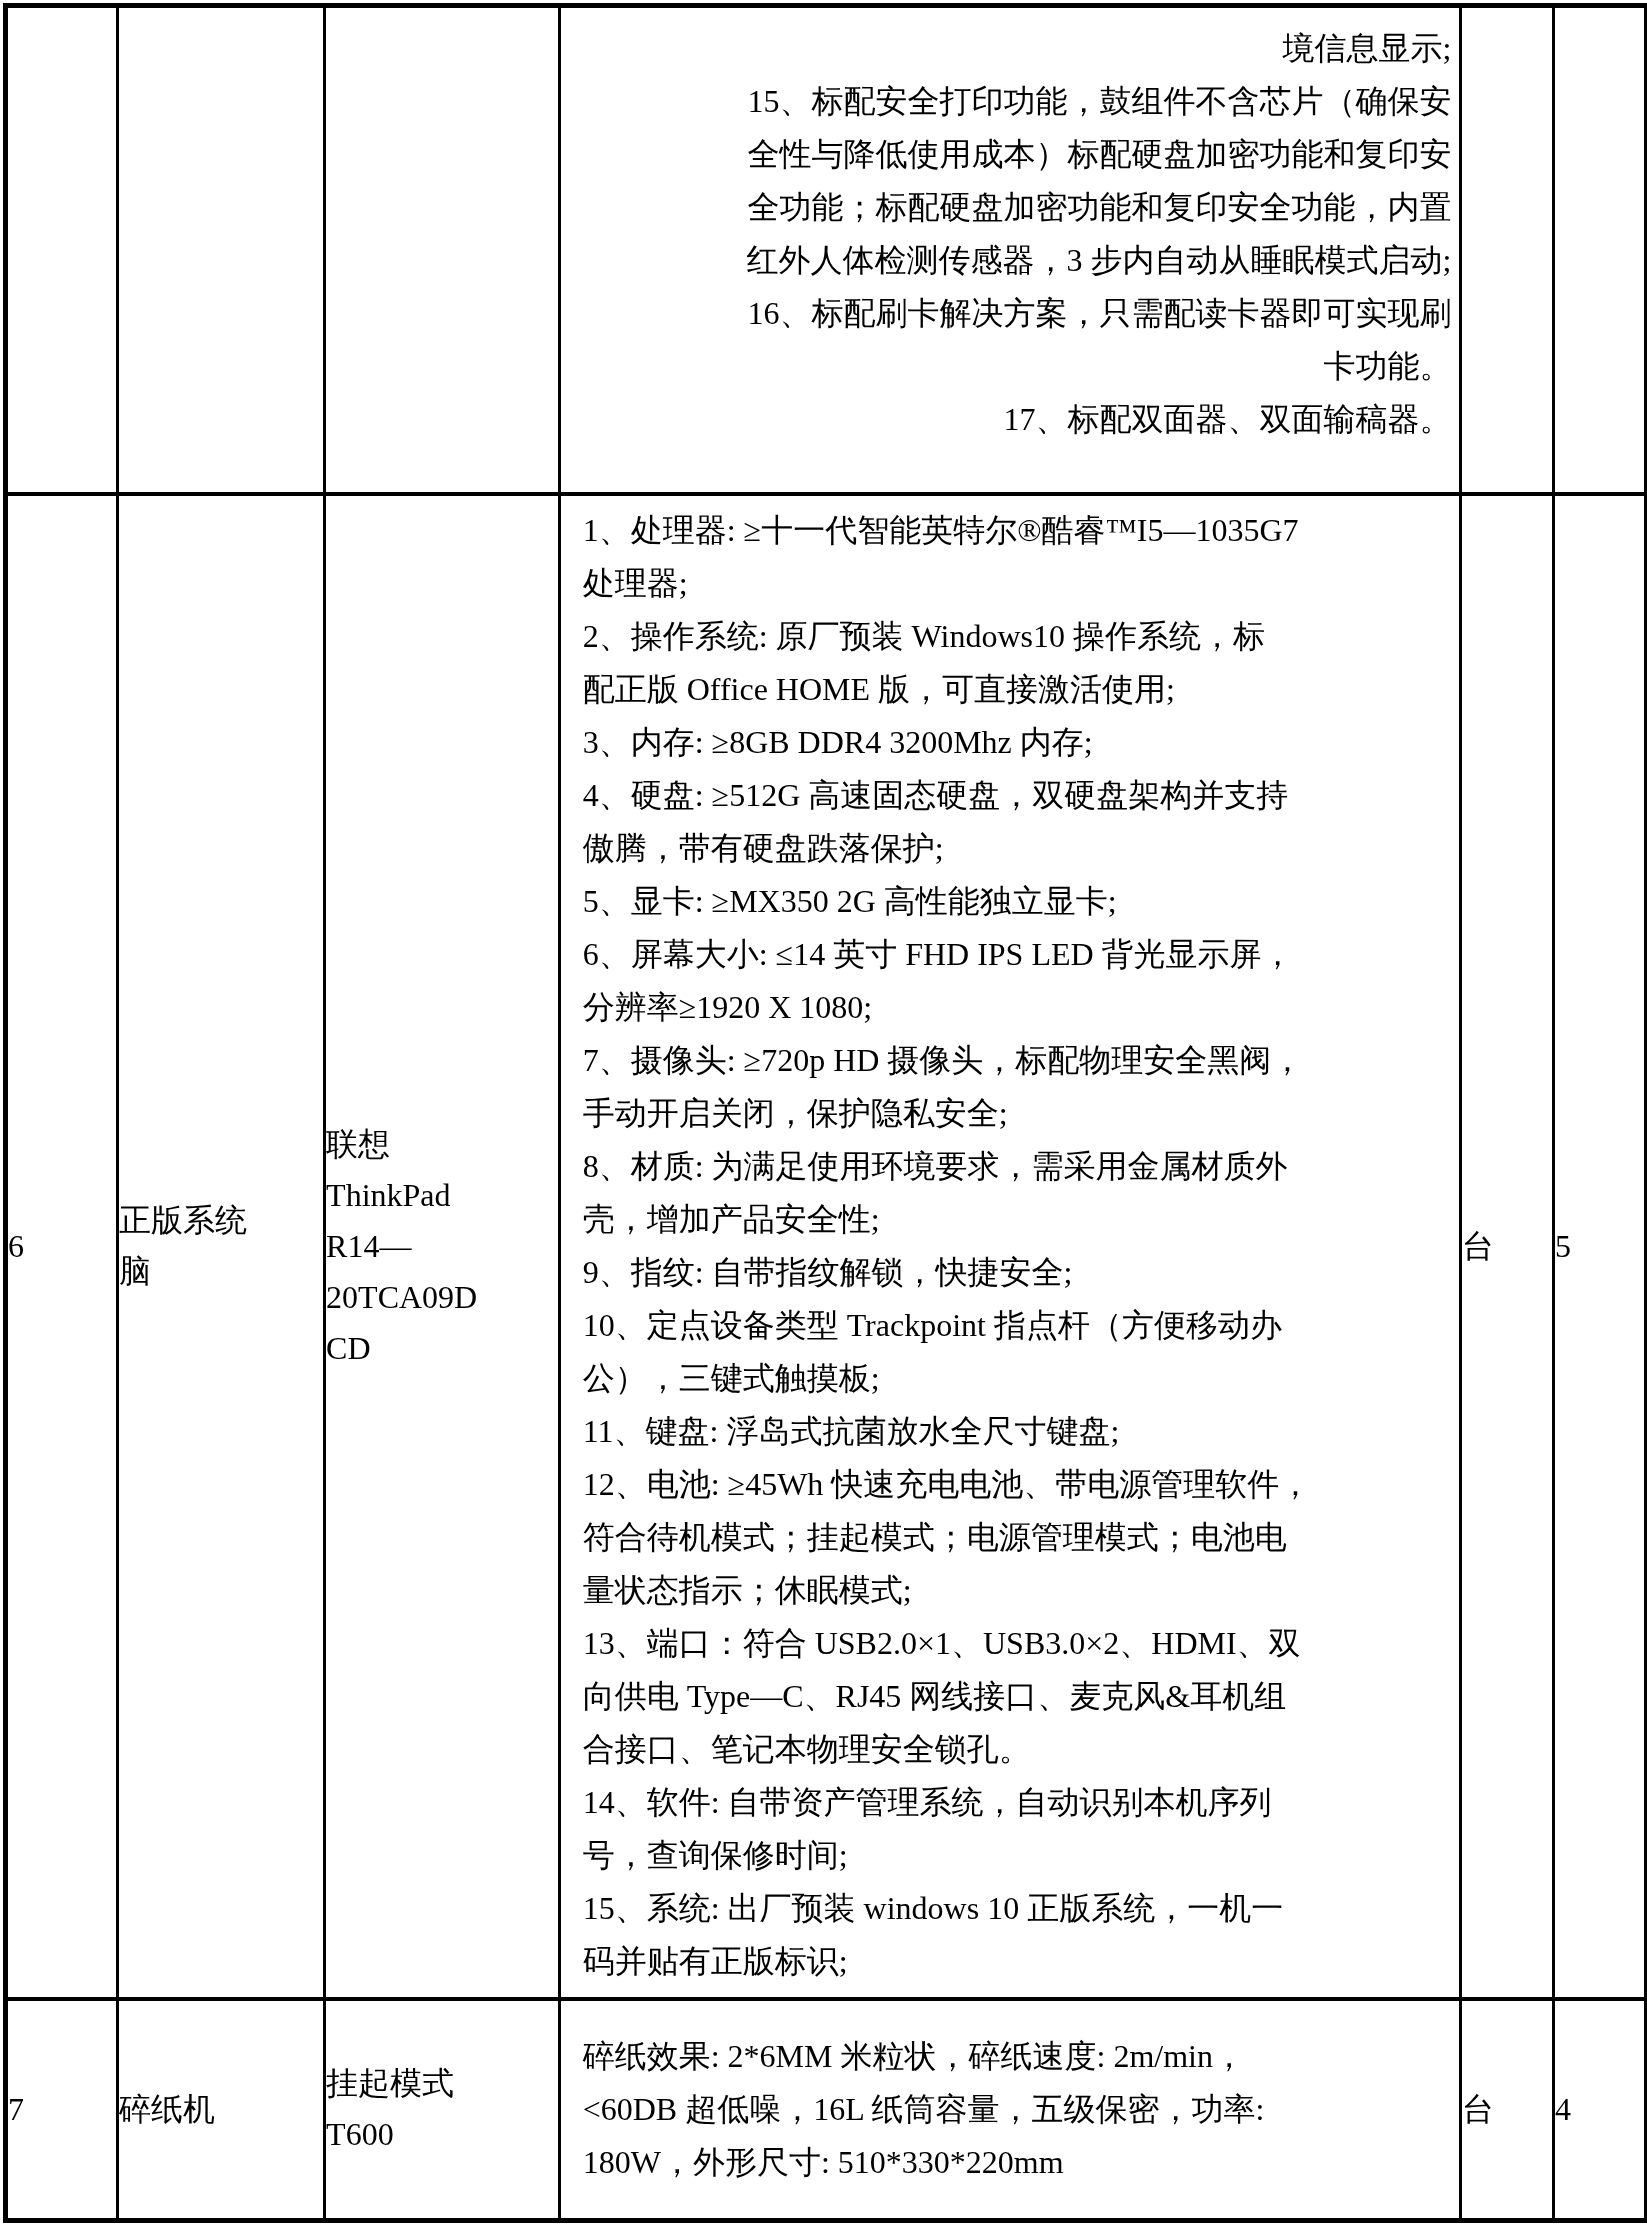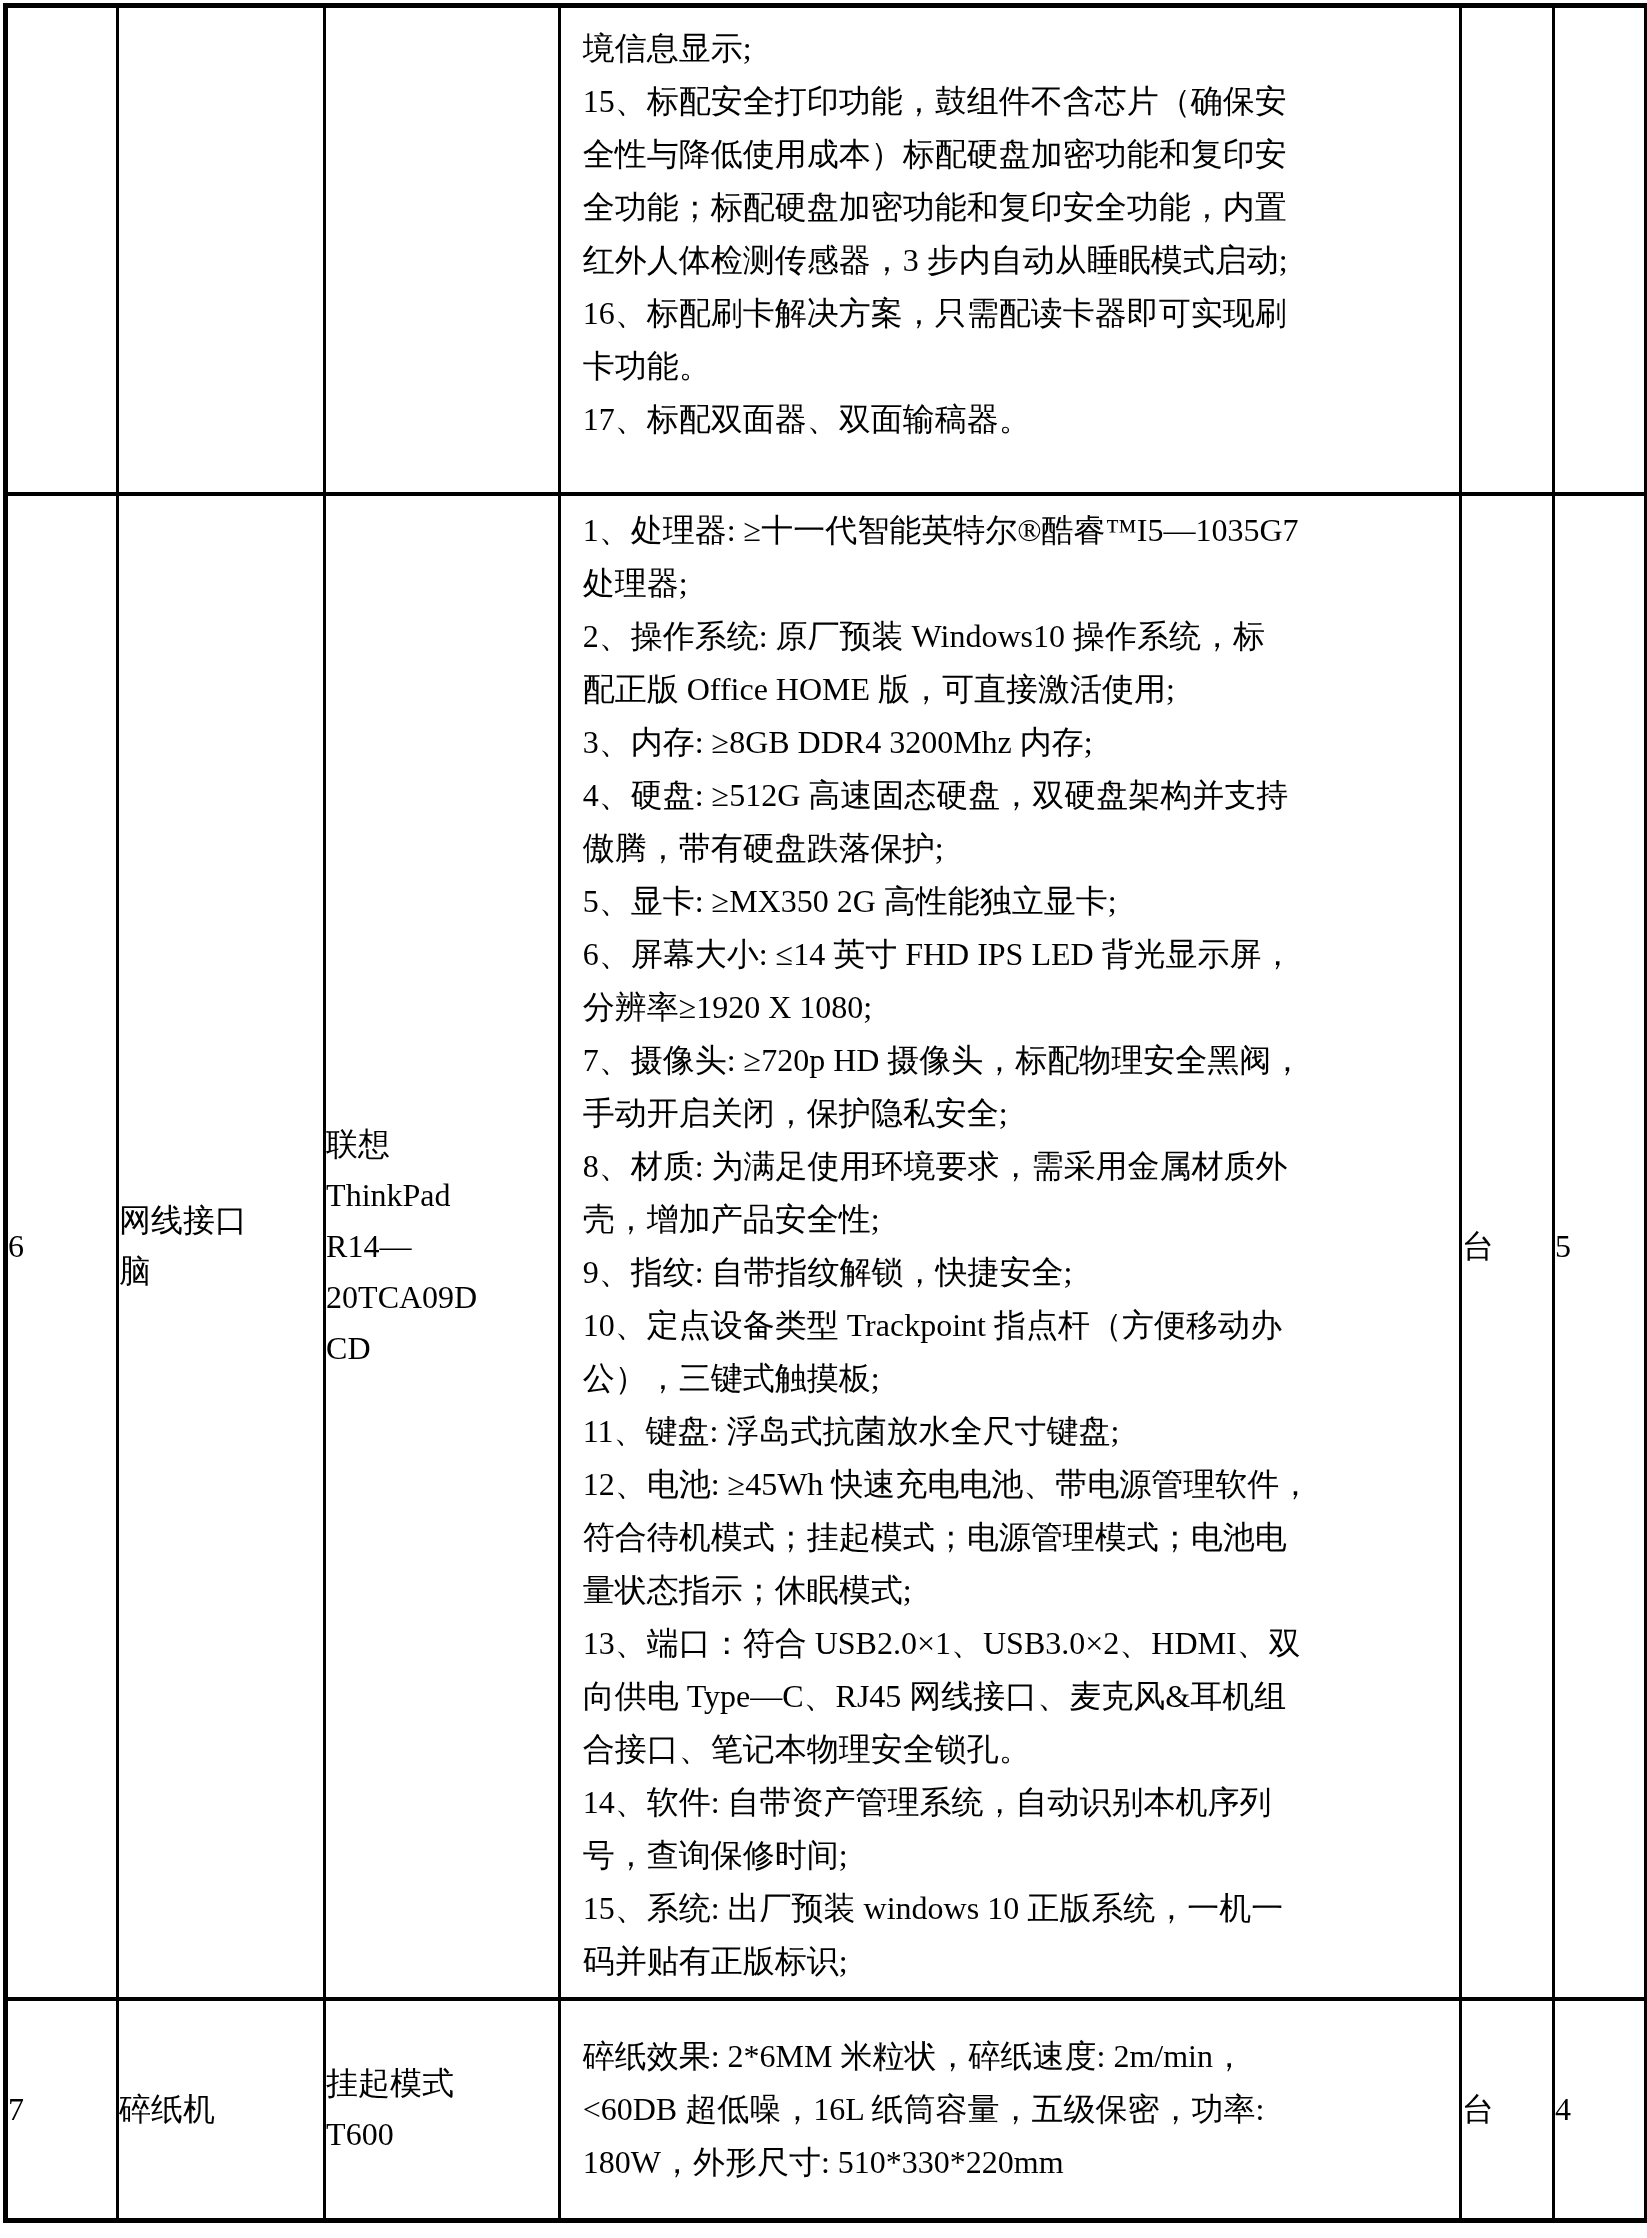--- a/index.html
+++ b/index.html
@@ -34,21 +34,21 @@
   }
   table.doc td.spec{
     text-align:left;
     padding:7.7px 7.7px 7.7px 21.6px;
     font-size:32px;
     line-height:53px;
   }
   td.seq{font-size:36px;}
   td.qty{font-size:36px;}
   tr.r1{height:488px;}
-  tr.r1 td.spec{vertical-align:top;padding-top:14px;}
+  tr.r1 td.spec{vertical-align:top;padding-top:14px;text-align:right;}
   tr.r2{height:1505px;}
   tr.r3{height:222px;}
 </style>
 </head>
 <body>
 
 <div id="page">
   <table class="doc">
     <colgroup>
       <col style="width:112px">
@@ -69,21 +69,21 @@
 全功能；标配硬盘加密功能和复印安全功能，内置
 红外人体检测传感器，3 步内自动从睡眠模式启动;
 16、标配刷卡解决方案，只需配读卡器即可实现刷
 卡功能。
 17、标配双面器、双面输稿器。</td>
       <td class="unit"></td>
       <td class="qty"></td>
     </tr>
     <tr class="r2">
       <td class="seq">6</td>
-      <td class="name">网线接口
+      <td class="name">正版系统
 脑</td>
       <td class="model">联想
 ThinkPad
 R14—
 20TCA09D
 CD</td>
       <td class="spec">1、处理器: ≥十一代智能英特尔®酷睿™I5—1035G7
 处理器;
 2、操作系统: 原厂预装 Windows10 操作系统，标
 配正版 Office HOME 版，可直接激活使用;

